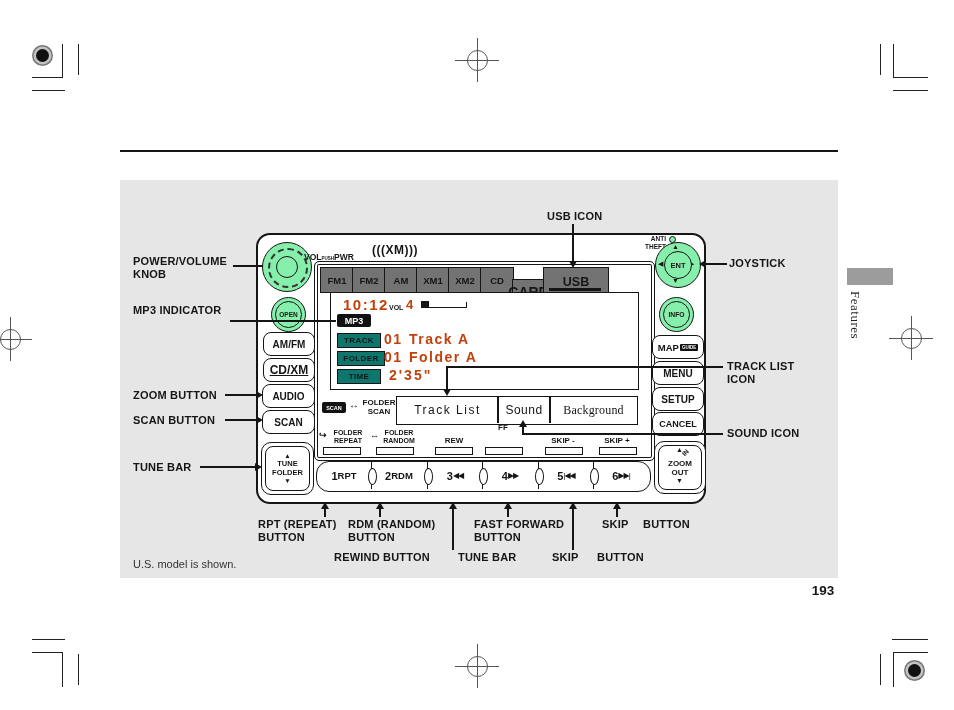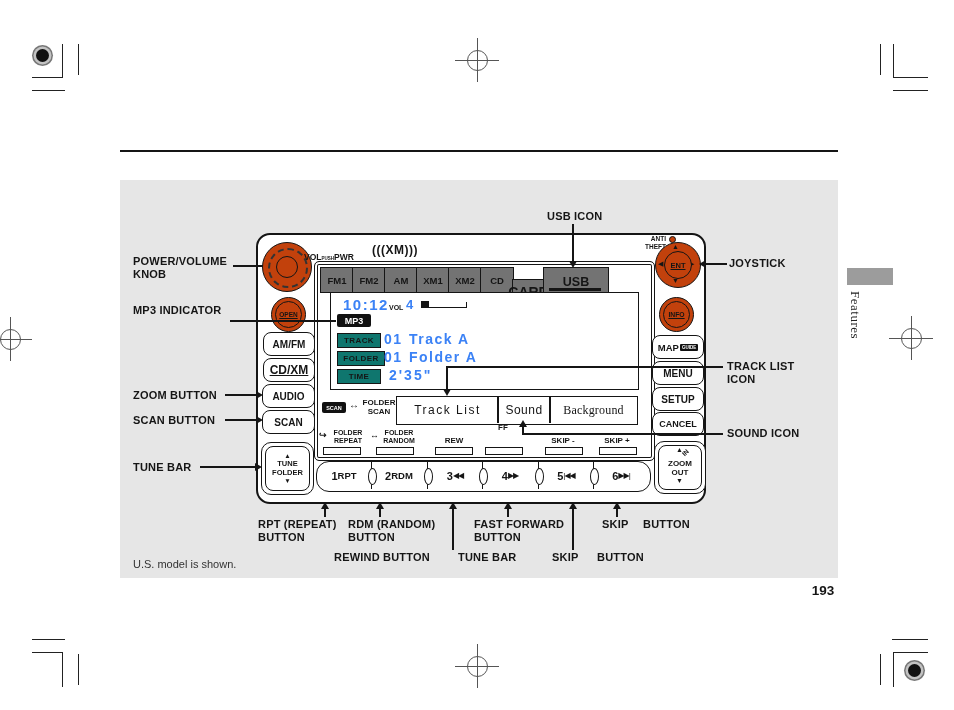--- a/index.html
+++ b/index.html
@@ -3,25 +3,25 @@
 <meta charset="utf-8">
 <style>
   html,body{margin:0;padding:0;background:#fff;}
   #page{position:relative;width:954px;height:710px;background:#fff;overflow:hidden;
         font-family:"Liberation Sans",sans-serif;color:#151515;}
   .abs{position:absolute;}
   .ln{position:absolute;background:#151515;}
   .lbl{position:absolute;font-weight:bold;font-size:11px;color:#151515;white-space:nowrap;line-height:13px;letter-spacing:.2px;}
   .btn{position:absolute;border:1.6px solid #151515;border-radius:8px;background:#fff;
        display:flex;align-items:center;justify-content:center;font-weight:bold;color:#151515;}
-  .circ{position:absolute;border:1.6px solid #151515;border-radius:50%;background:#c2410c;text-decoration:underline;}
+  .circ{position:absolute;border:1.6px solid #151515;border-radius:50%;background:#86efac;}
   .cc{display:flex;align-items:center;justify-content:center;}
   .tag{position:absolute;border:1.2px solid #151515;background:#0f766e;display:flex;align-items:center;justify-content:center;
        font-size:8px;font-weight:bold;letter-spacing:.4px;}
-  .dtxt{position:absolute;font-weight:bold;font-size:14px;letter-spacing:1.5px;color:#3b82f6;white-space:nowrap;}
+  .dtxt{position:absolute;font-weight:bold;font-size:14px;letter-spacing:1.5px;color:#c2410c;white-space:nowrap;}
   .tab{position:absolute;border:1.2px solid #151515;background:#737373;display:flex;align-items:center;justify-content:center;
        font-weight:bold;font-size:9.5px;}
   .ubox{position:absolute;border:1.1px solid #151515;background:#fff;}
   .tsl{position:absolute;font-size:8px;font-weight:bold;text-align:center;white-space:nowrap;}
   .tsl2{position:absolute;font-size:7px;font-weight:bold;text-align:center;line-height:8px;white-space:nowrap;}
   .ar{position:absolute;width:0;height:0;}
   .ar-right{border-top:4px solid transparent;border-bottom:4px solid transparent;border-left:7px solid #151515;}
   .ar-left{border-top:4px solid transparent;border-bottom:4px solid transparent;border-right:7px solid #151515;}
   .ar-down{border-left:4px solid transparent;border-right:4px solid transparent;border-top:7px solid #151515;}
   .ar-up{border-left:4px solid transparent;border-right:4px solid transparent;border-bottom:7px solid #151515;}

